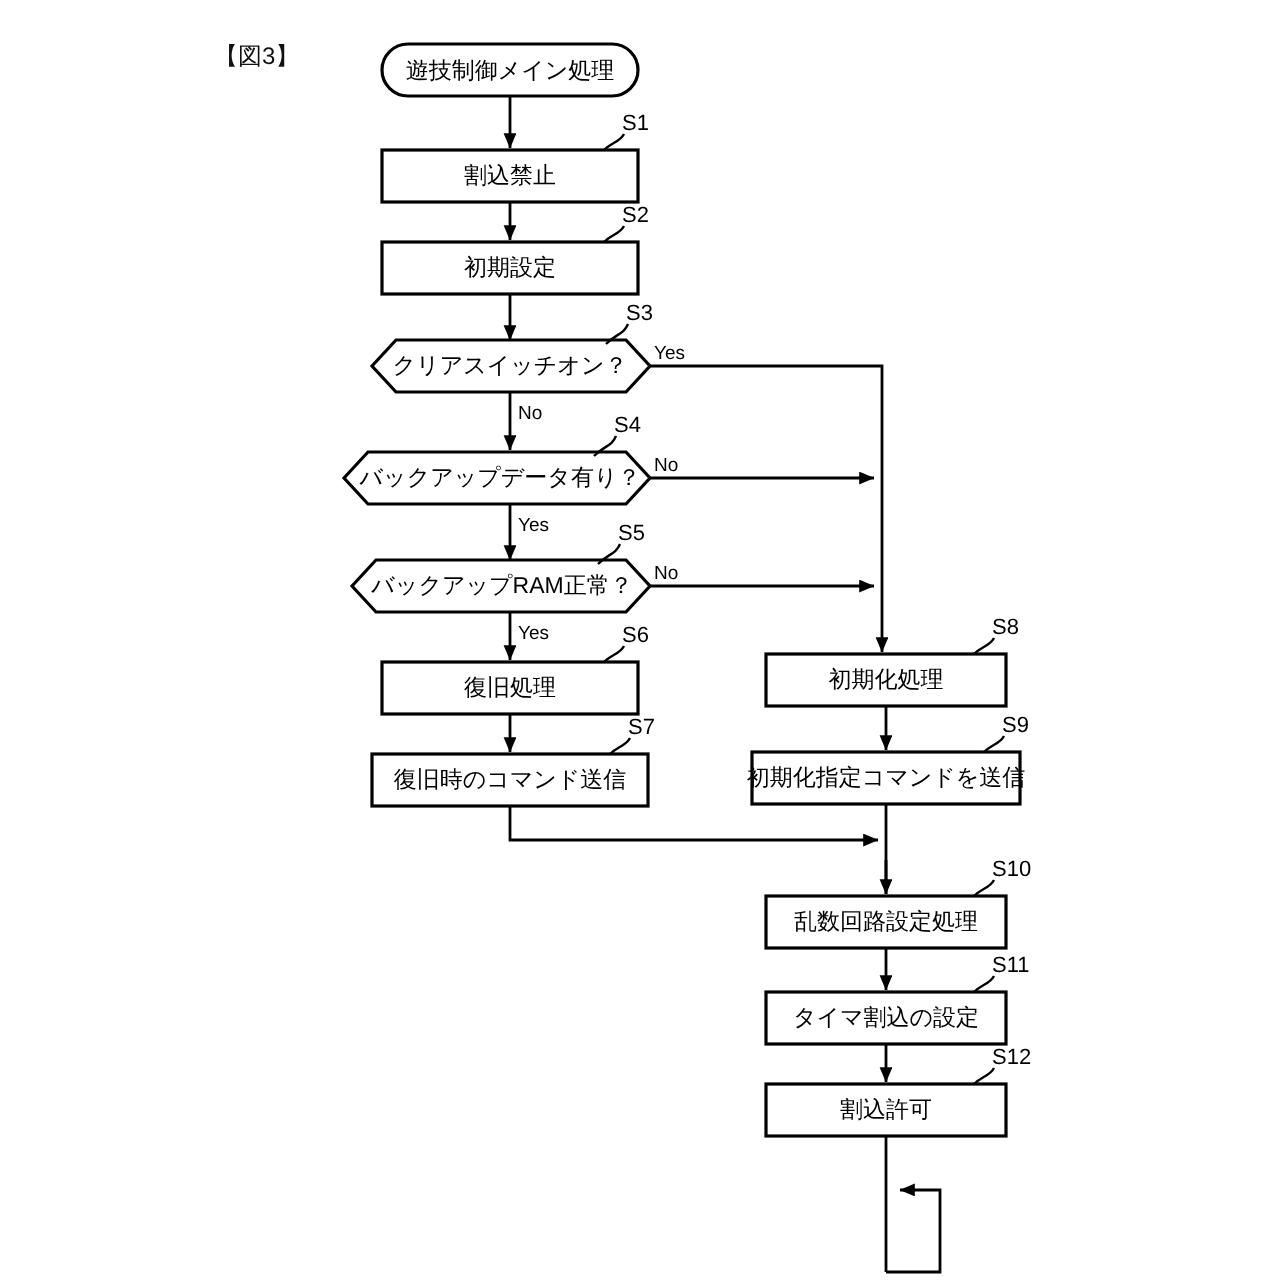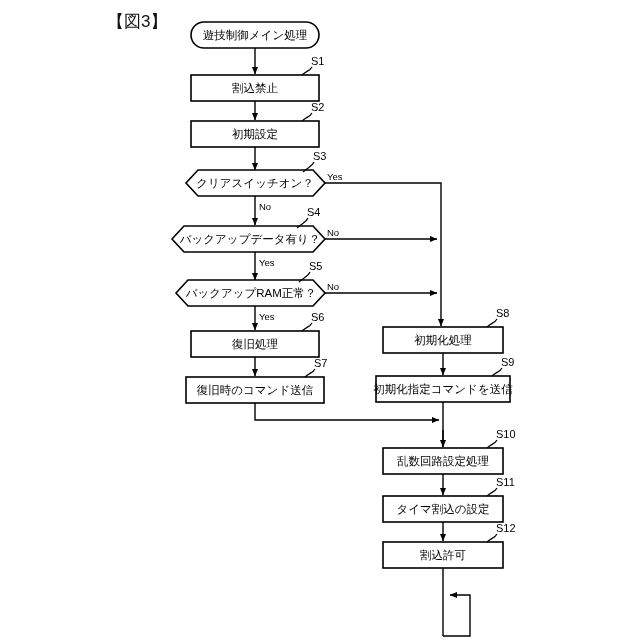--- a/index.html
+++ b/index.html
@@ -22,22 +22,22 @@
   svg#flow {
     position: absolute;
     top: 0;
     left: 0;
     width: 640px;
     height: 640px;
   }
   .fig-title {
     position: absolute;
     left: 107px;
-    top: 10px;
-    font-size: 17px;
+    top: 20px;
+    font-size: 12px;
     color: #111111;
     letter-spacing: 0px;
     white-space: nowrap;
   }
   .shape-fill {
     fill: #ffffff;
     stroke: #000000;
     stroke-width: 1.6;
   }
   .lineshape {

